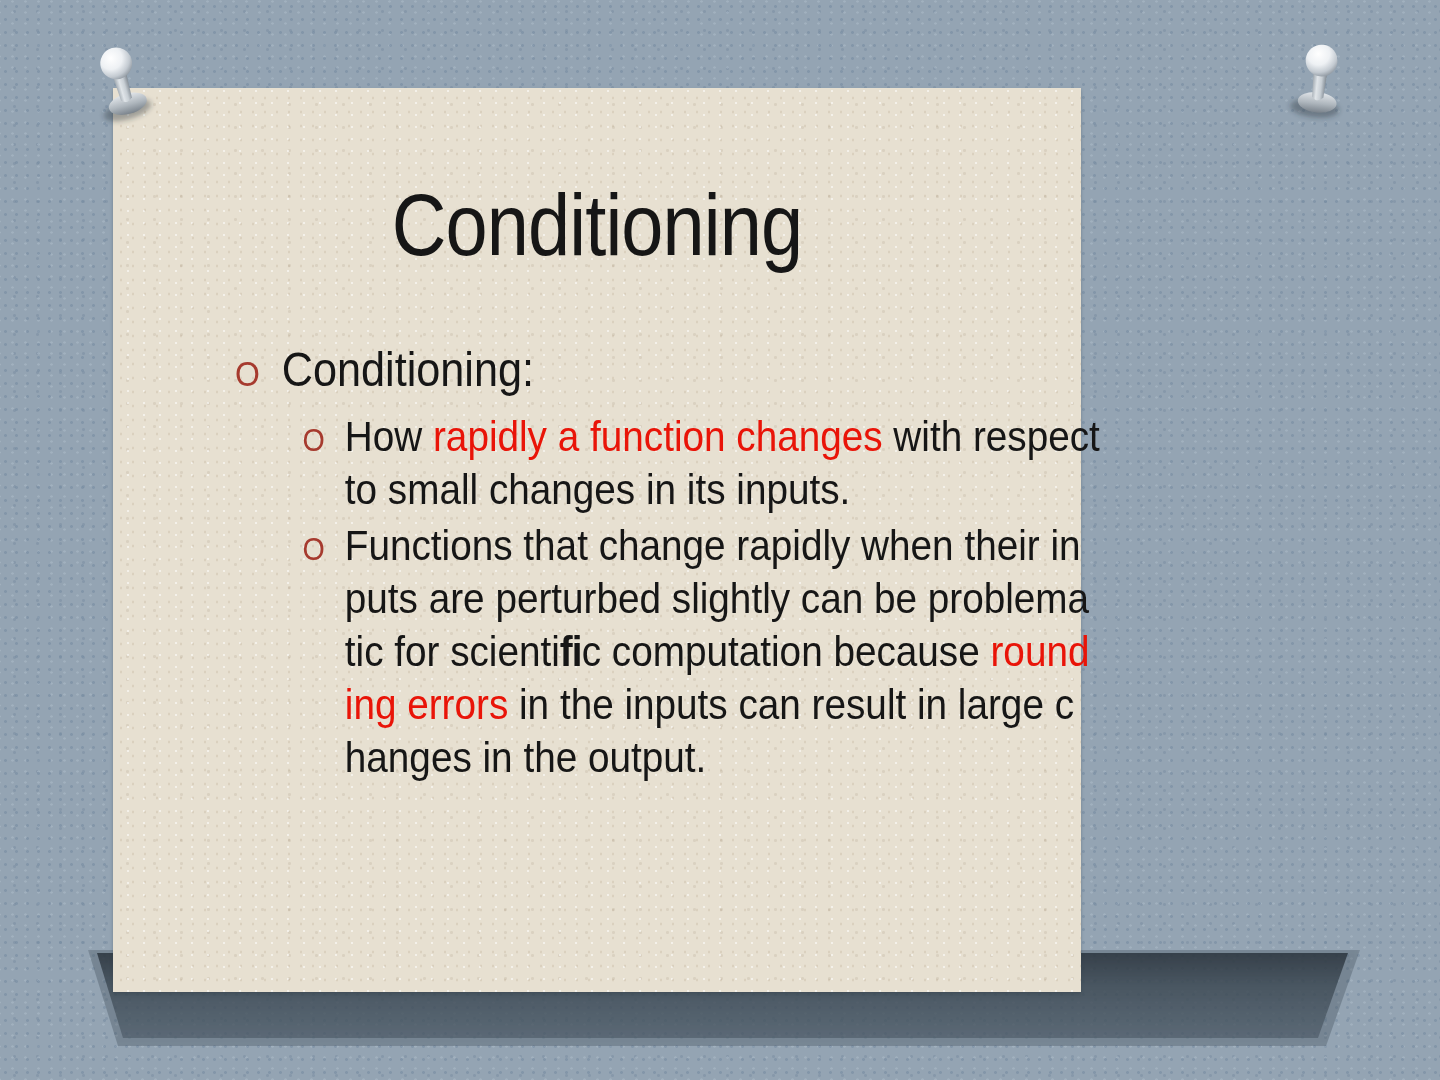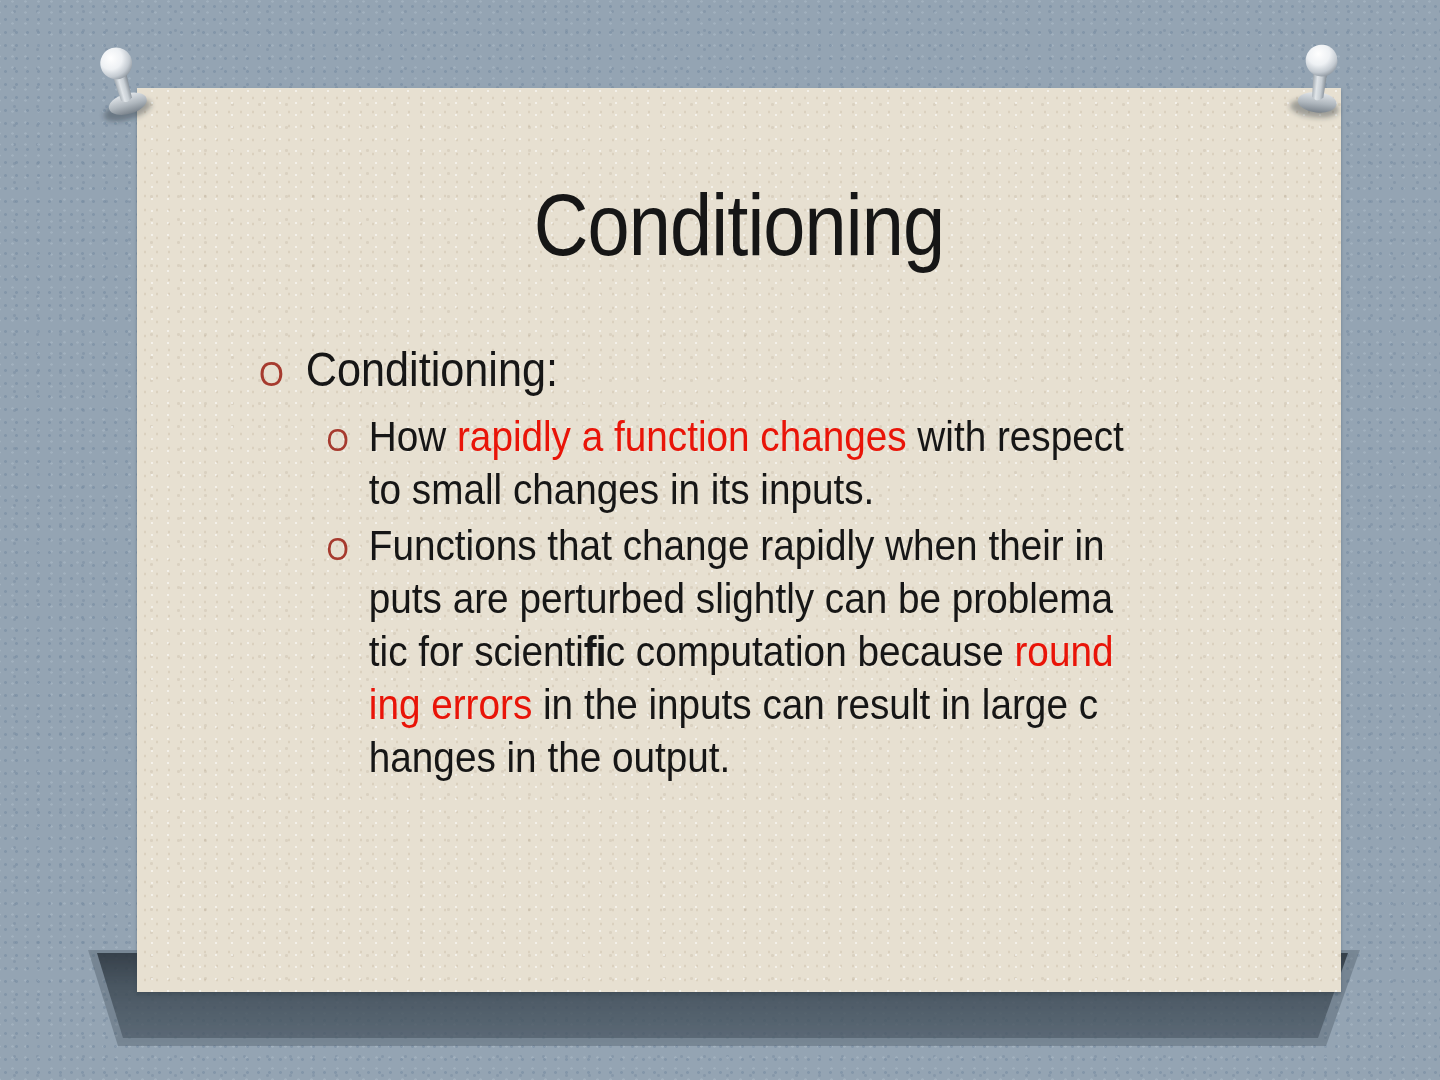--- a/index.html
+++ b/index.html
@@ -24,30 +24,29 @@
     clip-path:polygon(7px 5px,1258px 5px,1228px 90px,33px 90px);
     filter:blur(1.2px);
   }
   .slide-shadow-soft{
     position:absolute;left:84px;top:944px;width:1280px;height:108px;
     background:rgba(64,77,88,.35);
     clip-path:polygon(4px 6px,1276px 6px,1242px 102px,34px 102px);
     filter:blur(4px);
   }
   .paper{
-    position:absolute;left:113px;top:88px;width:1204px;height:904px;
+    position:absolute;left:113px;top:88px;width:968px;height:904px;
     background-color:var(--paper,#e7e0d1);
     background-image:
       radial-gradient(rgba(150,128,96,.16) 1px, transparent 1.5px),
       radial-gradient(rgba(255,255,255,.55) 1px, transparent 1.5px),
       radial-gradient(rgba(121,100,70,.12) 1.3px, transparent 2px);
     background-size:12px 14px,16px 12px,27px 23px;
     background-position:2px 3px,7px 9px,1px 5px;
     box-shadow:0 2px 3px rgba(50,60,70,.35);
-    margin-left:24px;
   }
   .slide-title{
     position:absolute;top:93px;left:0;right:0;margin:0;
     text-align:center;
     font-size:88px;font-weight:400;line-height:1.0;
     letter-spacing:-1px;
     color:var(--text,#161616);
     transform:scaleX(.86);
   }
   .content{

